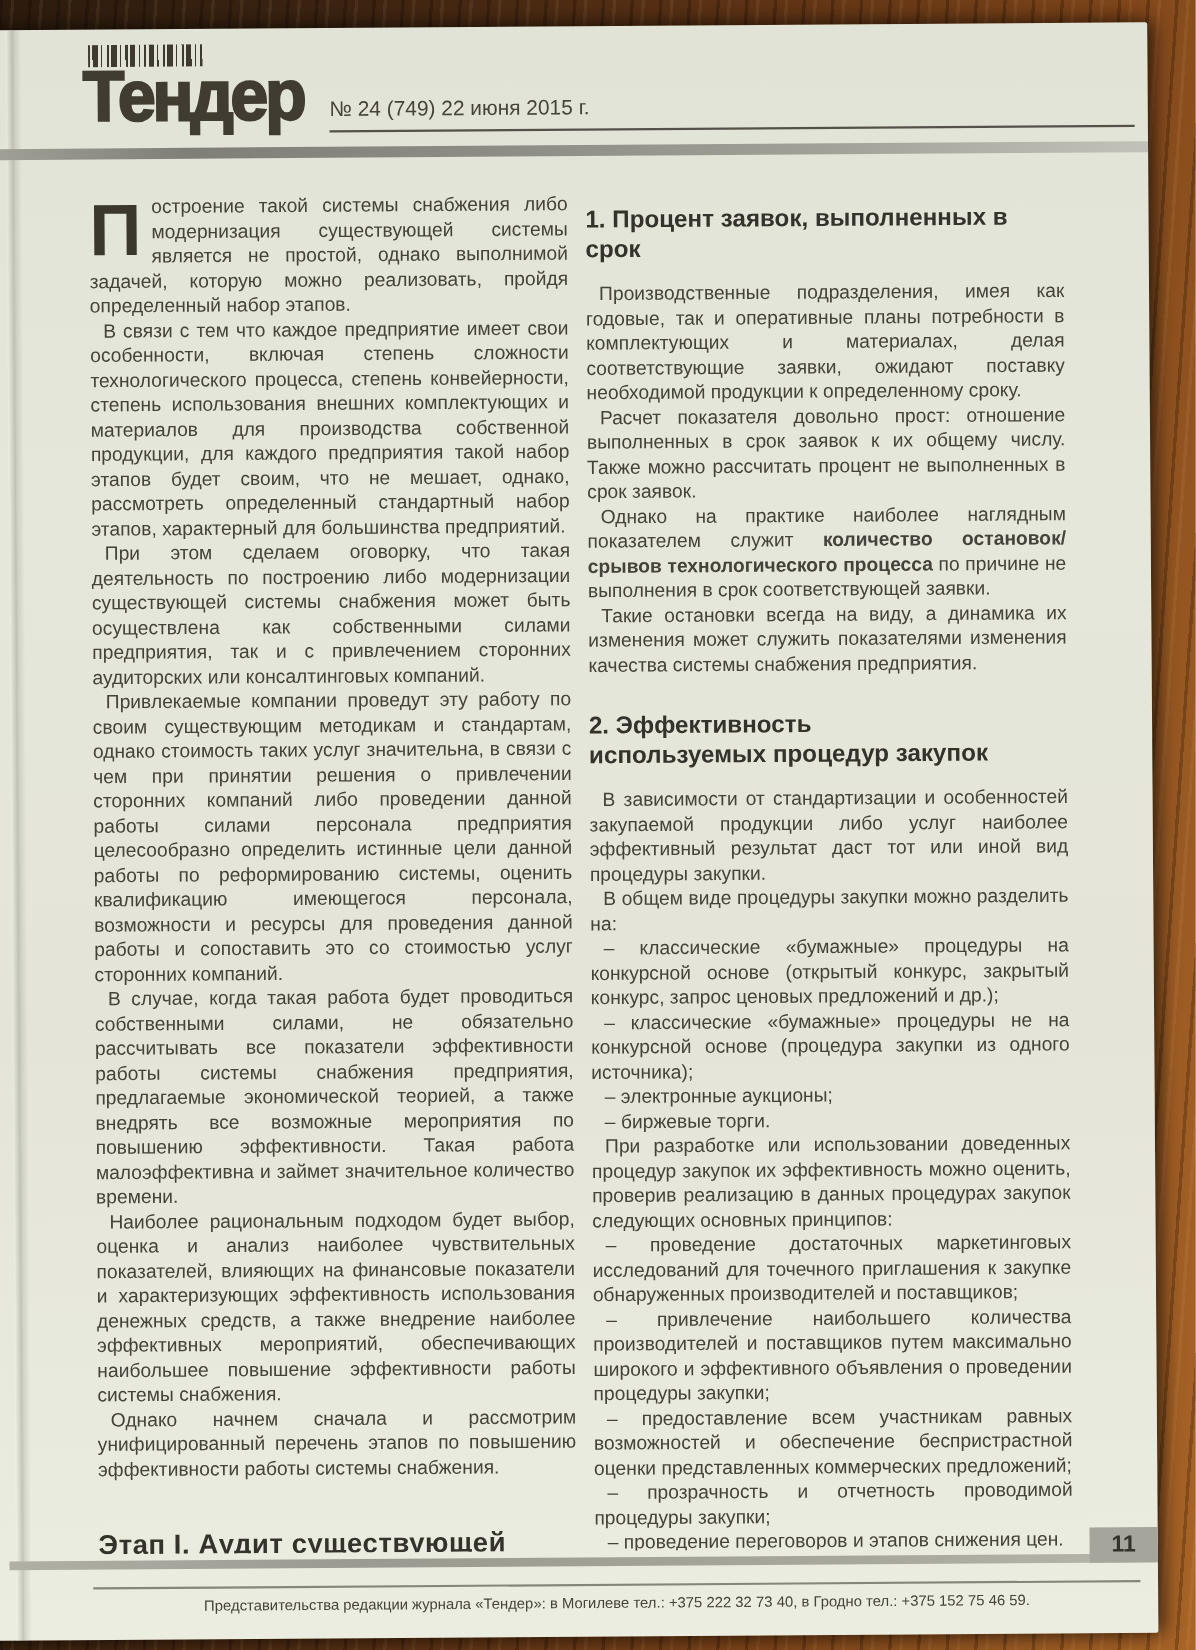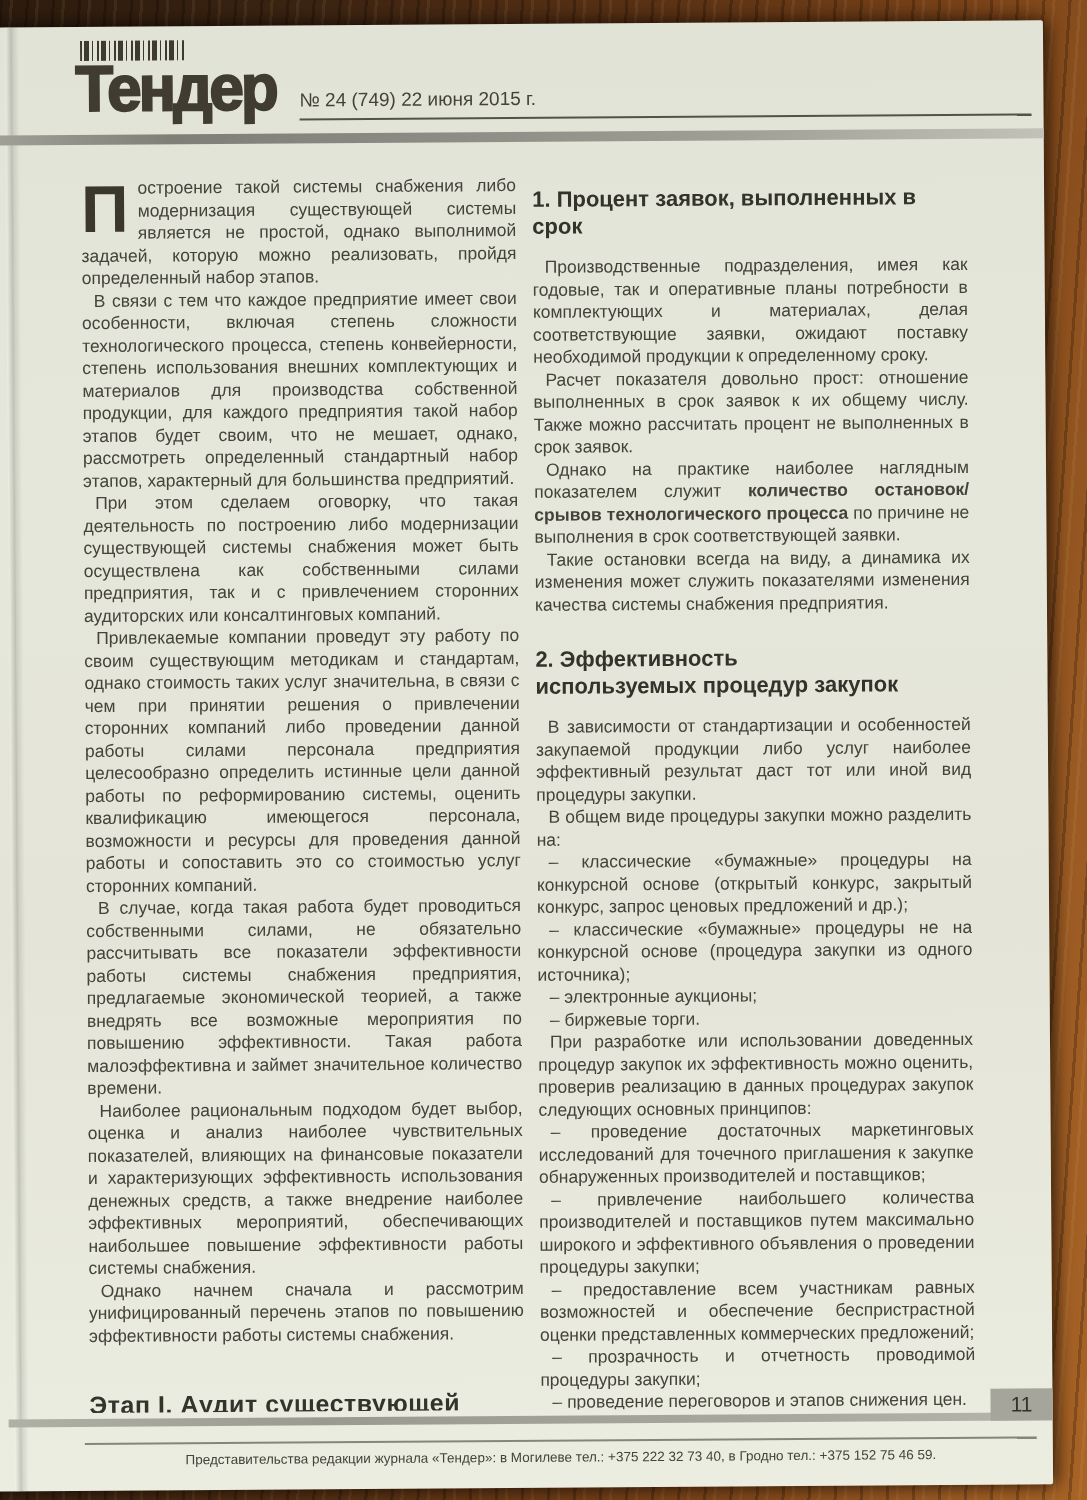--- a/index.html
+++ b/index.html
@@ -66,21 +66,21 @@
     white-space:pre-line;text-align:left;letter-spacing:.5px;
   }
   
   .foot-bar{
     position:absolute;left:20px;right:0;top:1392px;height:8px;
     background:linear-gradient(90deg,#b0b0a7,#9a9a91 30%,#a8a89f 75%,#b6b6ac);
   }
   .page-num-box{
     position:absolute;right:0;top:1368px;width:62px;height:32px;
     background:#a5a59b;display:flex;align-items:center;justify-content:center;
-    font-size:21px;font-weight:normal;color:#33322b;
+    font-size:21px;font-weight:bold;color:#33322b;
   }
   .foot-rule{
     position:absolute;left:96px;right:16px;top:1416px;height:2px;background:#85857c;
   }
   .foot-note{
     position:absolute;left:96px;right:16px;top:1426px;text-align:center;
     font-size:13.5px;color:#45433b;
   }
 </style>
 </head>

